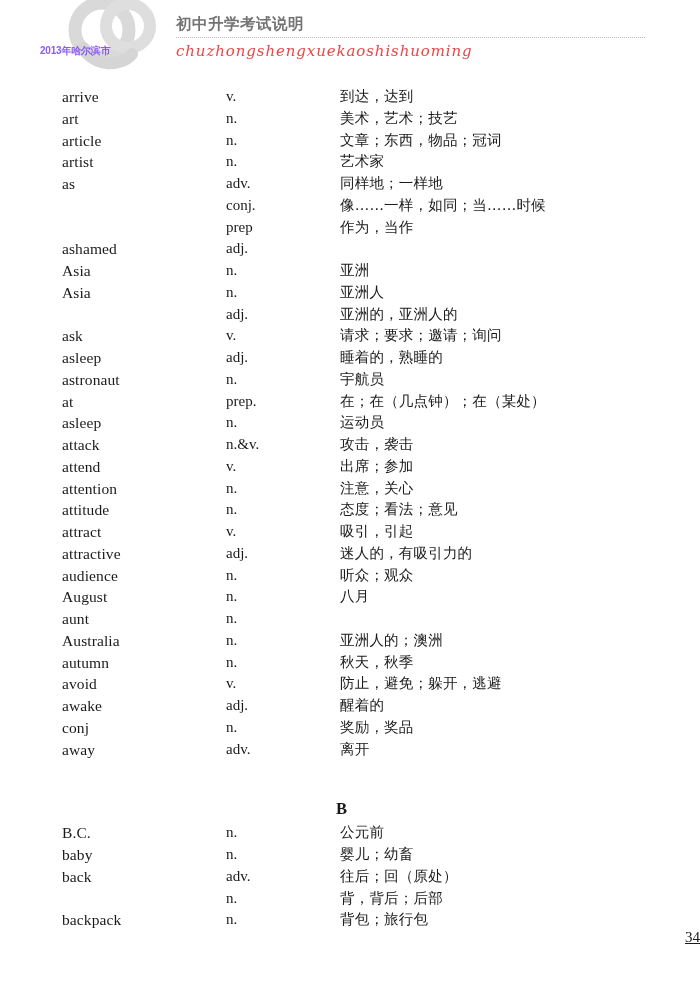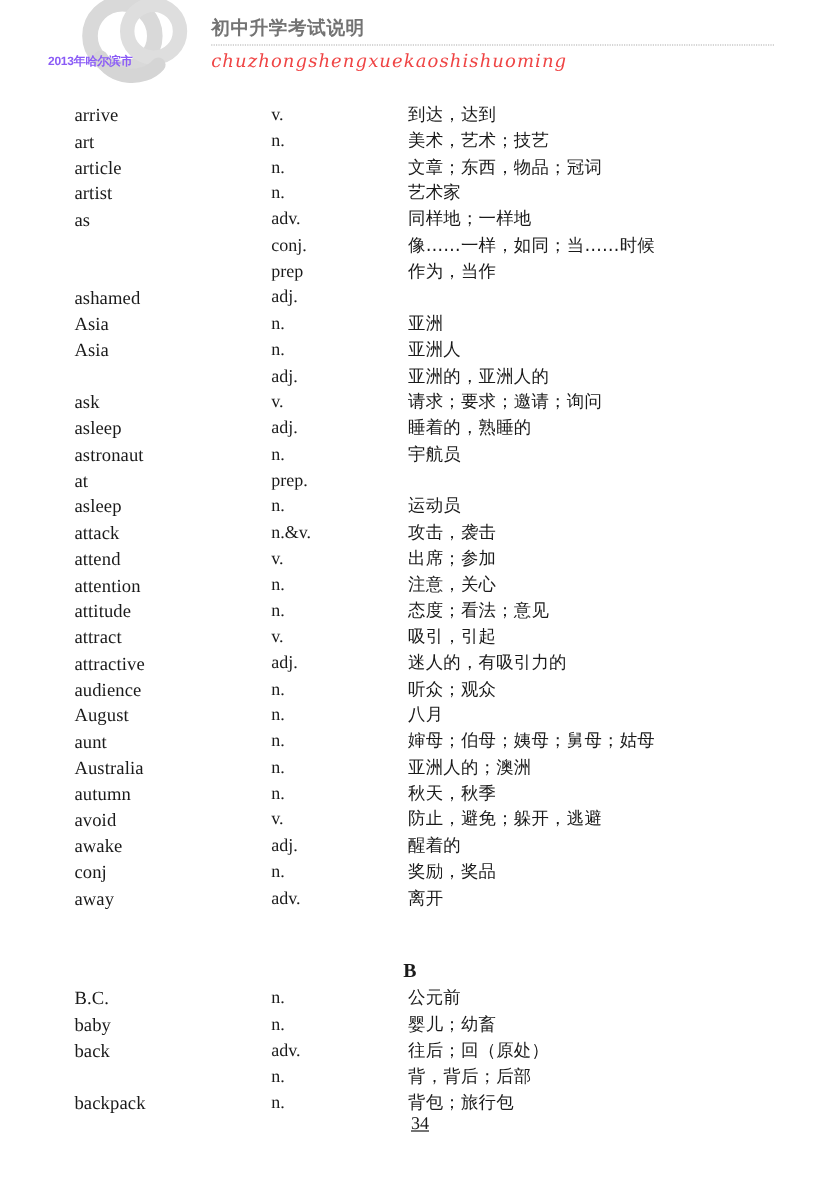--- a/index.html
+++ b/index.html
@@ -145,21 +145,21 @@
     font-weight: bold;
     font-size: 16.5px;
   }
 
   
   .footer {
     position: absolute;
     left: 0;
     top: 928px;
     width: 700px;
-    text-align: center;
+    text-align: right;
     text-decoration: underline;
   }
   .page-number {
     font-size: 15px;
     color: #1a1a1a;
   }
 </style>
 </head>
 <body>
 
@@ -253,20 +253,21 @@
           <div class="col-def">睡着的，熟睡的</div>
         </div>
         <div class="entry-row">
           <div class="col-word">astronaut</div>
           <div class="col-pos">n.</div>
           <div class="col-def">宇航员</div>
         </div>
         <div class="entry-row">
           <div class="col-word">at</div>
           <div class="col-pos">prep.</div>
+          <div class="col-def">在；在（几点钟）；在（某处）</div>
         </div>
         <div class="entry-row">
           <div class="col-word">asleep</div>
           <div class="col-pos">n.</div>
           <div class="col-def">运动员</div>
         </div>
         <div class="entry-row">
           <div class="col-word">attack</div>
           <div class="col-pos">n.&amp;v.</div>
           <div class="col-def">攻击，袭击</div>
@@ -302,21 +303,20 @@
           <div class="col-def">听众；观众</div>
         </div>
         <div class="entry-row">
           <div class="col-word">August</div>
           <div class="col-pos">n.</div>
           <div class="col-def">八月</div>
         </div>
         <div class="entry-row">
           <div class="col-word">aunt</div>
           <div class="col-pos">n.</div>
-          <div class="col-def">婶母；伯母；姨母；舅母；姑母</div>
         </div>
         <div class="entry-row">
           <div class="col-word">Australia</div>
           <div class="col-pos">n.</div>
           <div class="col-def">亚洲人的；澳洲</div>
         </div>
         <div class="entry-row">
           <div class="col-word">autumn</div>
           <div class="col-pos">n.</div>
           <div class="col-def">秋天，秋季</div>

